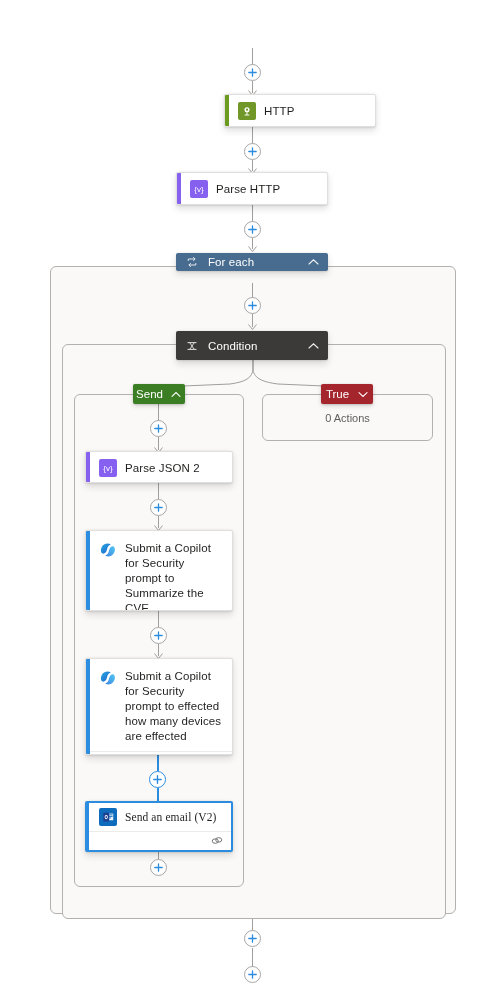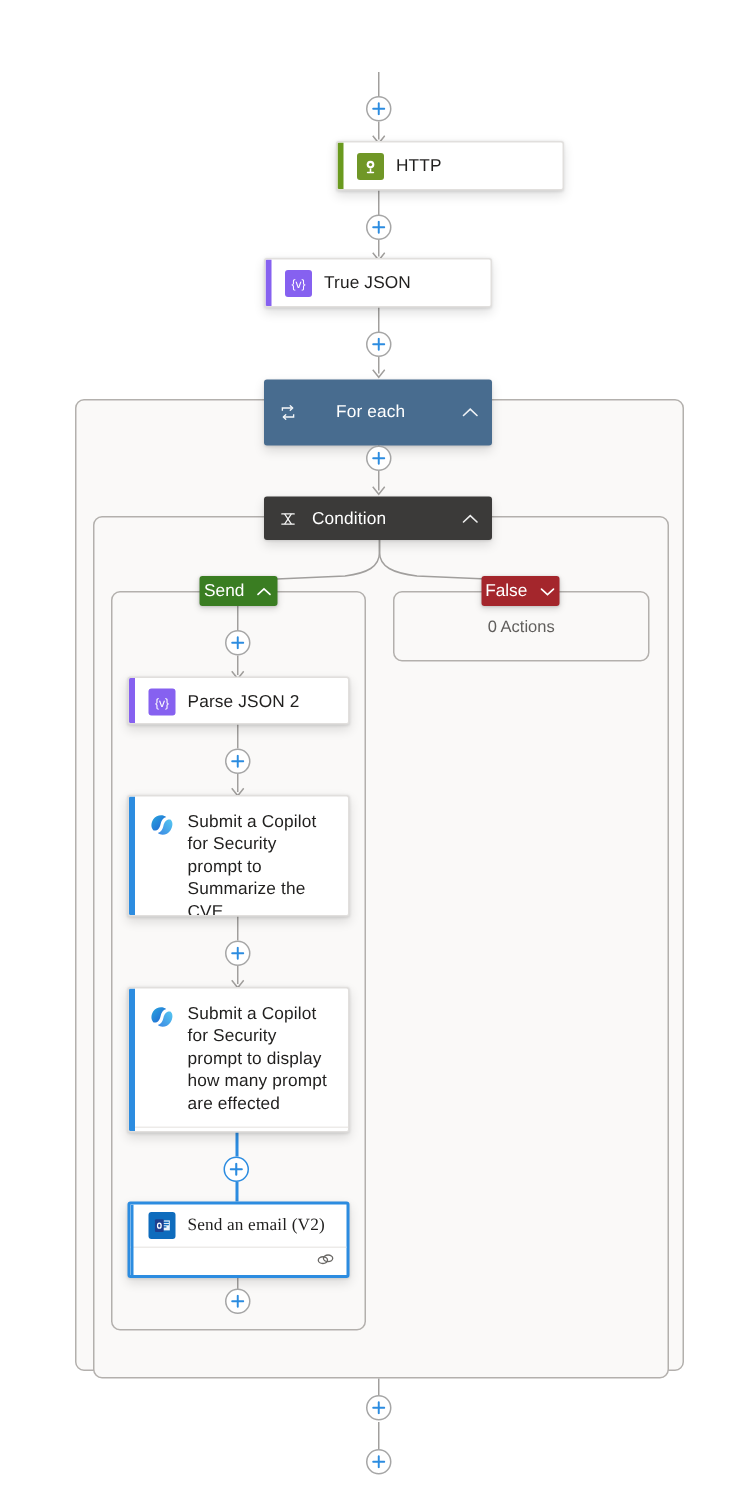--- a/index.html
+++ b/index.html
@@ -267,31 +267,31 @@
         <path d="M4.5 0.8 V8.2 M0.8 4.5 H8.2" stroke="#2c8ce0" stroke-width="1.3" stroke-linecap="round"></path>
       </svg>
   </div>
 
   <div class="abs card" style="left:176px; top:172px; width:152px; height:33px;">
     <div class="accent" style="background:#8661f0;"></div>
     <div class="card-main">
       <span class="icon-tile" style="background:#8661f0; font-size:8px;">
         <span>{v}</span>
       </span>
-      <span class="card-title">True JSON</span>
+      <span class="card-title">Parse HTTP</span>
     </div>
   </div>
 
   <div class="abs plus-btn" style="left:244px; top:221px;">
     <svg width="9" height="9" viewBox="0 0 9 9">
         <path d="M4.5 0.8 V8.2 M0.8 4.5 H8.2" stroke="#2c8ce0" stroke-width="1.3" stroke-linecap="round"></path>
       </svg>
   </div>
 
-  <div class="abs scope-header" style="left:176px; top:253px; width:152px; height:44px; background:#486c8f;gap:16px;">
+  <div class="abs scope-header" style="left:176px; top:253px; width:152px; height:18px; background:#486c8f;">
     <span class="sh-icon">
       <svg width="12" height="12" viewBox="0 0 16 16" fill="none">
         <path d="M3 6.5 V4 H11.5" stroke="#ffffff" stroke-width="1.2" fill="none"></path>
         <path d="M13 9.5 V12 H4.5" stroke="#ffffff" stroke-width="1.2" fill="none"></path>
         <path d="M10 2 L12.2 4 L10 6" stroke="#ffffff" stroke-width="1.2" fill="none" stroke-linejoin="round" stroke-linecap="round"></path>
         <path d="M6 10 L3.8 12 L6 14" stroke="#ffffff" stroke-width="1.2" fill="none" stroke-linejoin="round" stroke-linecap="round"></path>
       </svg>
     </span>
     <span class="sh-label">For each</span>
     <span class="sh-chev">
@@ -327,21 +327,21 @@
   <div class="abs branch-pill" style="left:133px; top:384px; width:52px; height:20px; background:#3a7d22;">
     <span>Send</span>
     <span class="bp-chev">
       <svg width="10" height="7" viewBox="0 0 10 7">
           <path d="M1 5.3 L5 1.6 L9 5.3" fill="none" stroke="#ffffff" stroke-width="1.1" stroke-linecap="round"></path>
         </svg>
     </span>
   </div>
 
   <div class="abs branch-pill" style="left:321px; top:384px; width:52px; height:20px; background:#a4262c;">
-    <span>False</span>
+    <span>True</span>
     <span class="bp-chev">
       <svg width="10" height="7" viewBox="0 0 10 7">
           <path d="M1 1.7 L5 5.4 L9 1.7" fill="none" stroke="#ffffff" stroke-width="1.1" stroke-linecap="round"></path>
         </svg>
     </span>
   </div>
 
   <div class="abs plus-btn" style="left:150px; top:420px;">
     <svg width="9" height="9" viewBox="0 0 9 9">
         <path d="M4.5 0.8 V8.2 M0.8 4.5 H8.2" stroke="#2c8ce0" stroke-width="1.3" stroke-linecap="round"></path>
@@ -406,21 +406,21 @@
             </linearGradient>
             <linearGradient id="cp2b" x1="1" y1="0" x2="0" y2="1">
               <stop offset="0" stop-color="#46c2f0"></stop>
                 <stop offset="1" stop-color="#2b7de0"></stop>
             </linearGradient>
           </defs>
           <path d="M3.2 5.2 C5.2 2.2 9.4 1.6 11.8 3.6 C9.6 4.2 8.4 6.2 8.0 8.6 C7.4 11.4 5.6 13.2 3.4 12.6 C1.4 11.0 1.6 7.6 3.2 5.2 Z" fill="url(#cp2a)"></path>
           <path d="M14.6 12.6 C12.8 15.6 8.6 16.4 6.2 14.4 C8.4 13.8 9.6 11.8 10.0 9.4 C10.6 6.6 12.4 4.8 14.6 5.4 C16.6 7.0 16.2 10.4 14.6 12.6 Z" fill="url(#cp2b)" opacity="0.92"></path>
         </svg>
       </span>
-      <span class="card-title" style="max-width:104px;">Submit a Copilot for Security prompt to display how many prompt are effected</span>
+      <span class="card-title" style="max-width:104px;">Submit a Copilot for Security prompt to effected how many devices are effected</span>
     </div>
     <div class="card-footer">
       <span class="link-icon">
         
       </span>
     </div>
   </div>
 
   <div class="abs plus-btn" style="left:149px; top:771px; border-color:#2c8ce0;">
     <svg width="9" height="9" viewBox="0 0 9 9">

